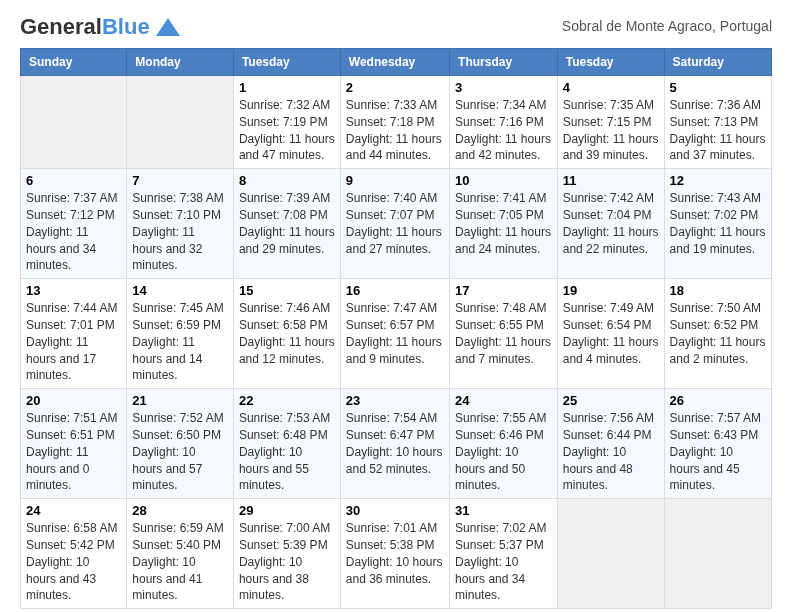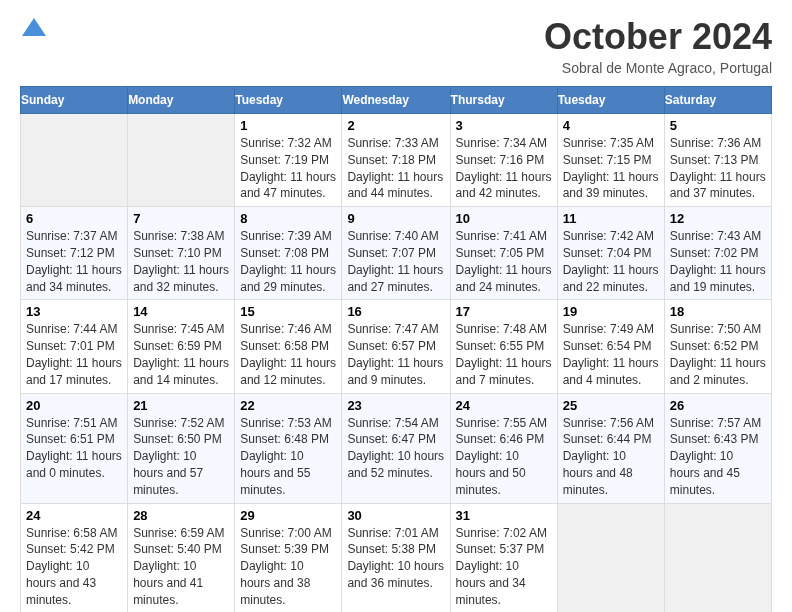--- a/index.html
+++ b/index.html
@@ -42,21 +42,21 @@
       margin-top: 2px;
     }
     table {
       width: 100%;
       border-collapse: collapse;
       font-size: 11px;
     }
     thead tr th {
       background: #4a7fc1;
       color: #fff;
-      padding: 6px 0;
+      padding: 6px 8px;
       text-align: left;
       font-size: 12px;
       font-weight: bold;
       border: 1px solid #3a6fa8;
     }
     tbody tr {
       border-bottom: 1px solid #ddd;
     }
     tbody tr:nth-child(odd) {
       background: #f9f9f9;
@@ -89,27 +89,27 @@
     .row-group-odd td { background: #f5f8ff; }
     .row-group-even td { background: #ffffff; }
     .row-group-even .empty-cell { background: #f0f0f0; }
   </style>
 </head>
 <body>
 
 <div class="header">
   <div class="logo">
     <div style="display:flex;align-items:center;gap:4px;">
+      <span class="logo-text">General<span>Blue</span></span>
       <svg width="28" height="22" viewBox="0 0 28 22">
         <polygon points="14,2 26,20 2,20" fill="#4a90d9"></polygon>
       </svg>
     </div>
   </div>
   <div class="title-block">
-    <div class="month-title">October 2024</div>
     <div class="subtitle">Sobral de Monte Agraco, Portugal</div>
   </div>
 </div>
 
 <table>
   <thead>
     <tr>
     <th>Sunday</th>
         <th>Monday</th>
         <th>Tuesday</th>

